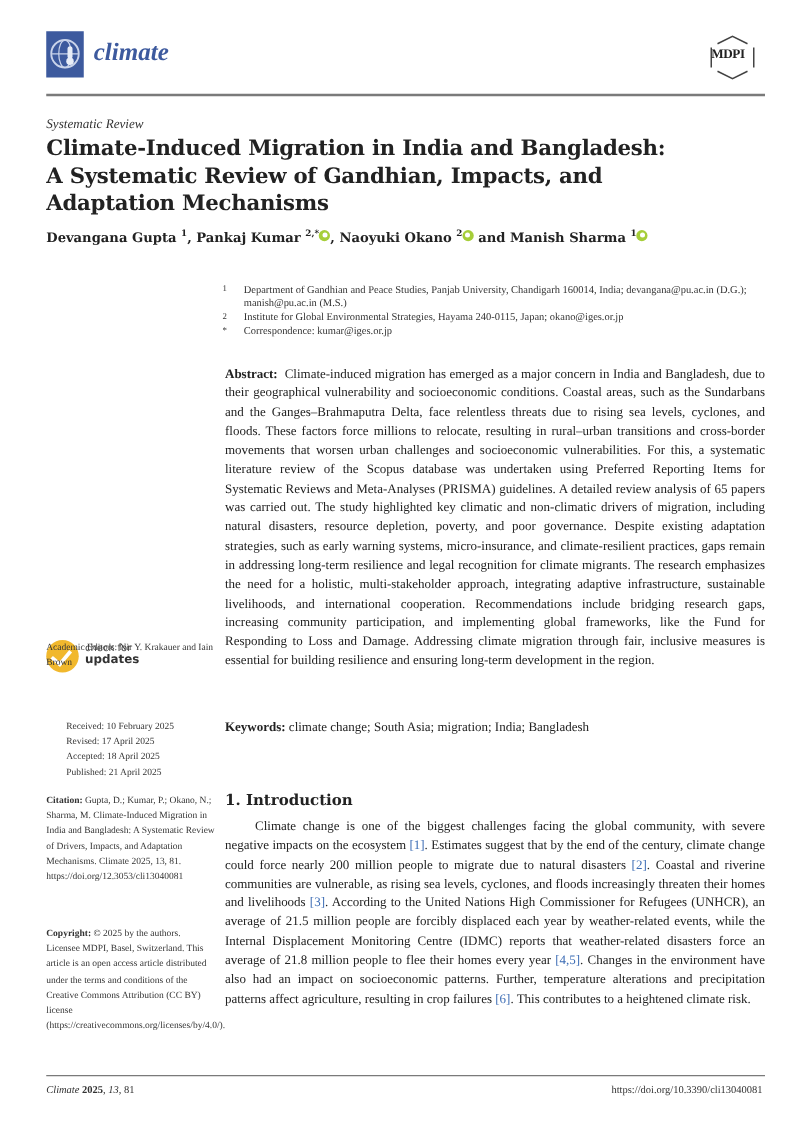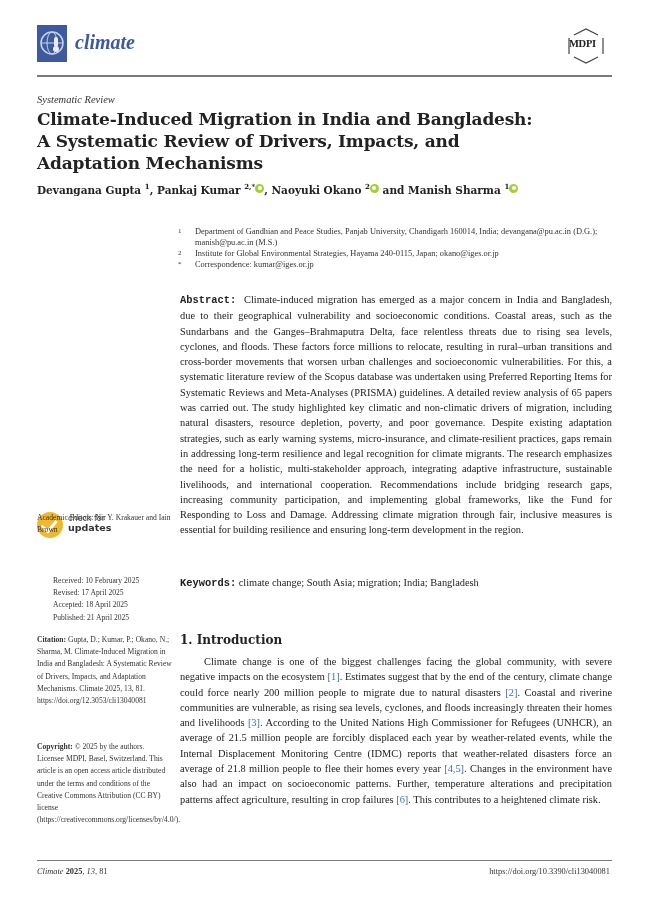--- a/index.html
+++ b/index.html
@@ -21,21 +21,21 @@
   .orcid::after { content:""; position:absolute; left:2.5px; top:2.5px; width:4px; height:4px; border-radius:50%; background:#fff; }
 
   
   #affils { left:178px; top:226px; width:420px; font-family:"Liberation Serif", serif; font-size:8.4px; line-height:11px; color:#333; }
   .aff-row { display:flex; }
   .aff-mark { width:17px; flex:none; font-size:7px; }
 
   
   .main-col { left:180px; width:432px; font-family:"Liberation Serif", serif; font-size:10.4px; line-height:15.3px; color:#222; text-align:justify; }
   #abstract { top:292px; }
-  #abstract b, #keywords b { font-weight:bold;font-family:Liberation Mono, monospace; }
+  #abstract b, #keywords b { font-weight:bold; }
   #keywords { top:575px; }
 
   
   .side { left:37px; width:135px; font-family:"Liberation Serif", serif; font-size:7.6px; line-height:12.2px; color:#333; }
   #check-updates { left:37px; top:512px; width:100px; height:28px; }
   #check-badge { position:absolute; left:0; top:0; width:26px; height:26px; border-radius:50%; background:#f1b82d; }
   #check-badge::after { content:""; position:absolute; left:7px; top:5px; width:7px; height:12px; border-right:3px solid #fff; border-bottom:3px solid #fff; transform:rotate(40deg); }
   #check-for { position:absolute; left:31px; top:2px; font-family:"DejaVu Sans", sans-serif; font-size:8px; color:#444; line-height:9px; }
   #updates-word { position:absolute; left:31px; top:11px; font-family:"DejaVu Sans", sans-serif; font-size:9.5px; font-weight:bold; color:#333; line-height:10px; }
   #editors { top:512px; }
@@ -73,21 +73,21 @@
   <polyline points="8,7 20,1 32,7" stroke="#444" stroke-width="1.2" fill="none"></polyline>
   <polyline points="8,29 20,35 32,29" stroke="#444" stroke-width="1.2" fill="none"></polyline>
 </svg>
 <div id="mdpi-text" class="abs">MDPI</div>
 
 <div id="header-rule" class="abs"></div>
 
 <div id="article-type" class="abs">Systematic Review</div>
 <div id="title" class="abs">
   <div>Climate-Induced Migration in India and Bangladesh:</div>
-  <div>A Systematic Review of Drivers, Impacts, and</div>
+  <div>A Systematic Review of Gandhian, Impacts, and</div>
   <div>Adaptation Mechanisms</div>
 </div>
 
 <div id="authors" class="abs">
   <span>Devangana Gupta</span>&nbsp;<sup>1</sup><span>, </span><span>Pankaj Kumar</span>&nbsp;<sup>2,*</sup><span class="orcid"></span><span>, </span><span>Naoyuki Okano</span>&nbsp;<sup>2</sup><span class="orcid"></span><span> and </span><span>Manish Sharma</span>&nbsp;<sup>1</sup><span class="orcid"></span>
 </div>
 
 <div id="affils" class="abs">
   <div class="aff-row">
     <span class="aff-mark">1</span>

